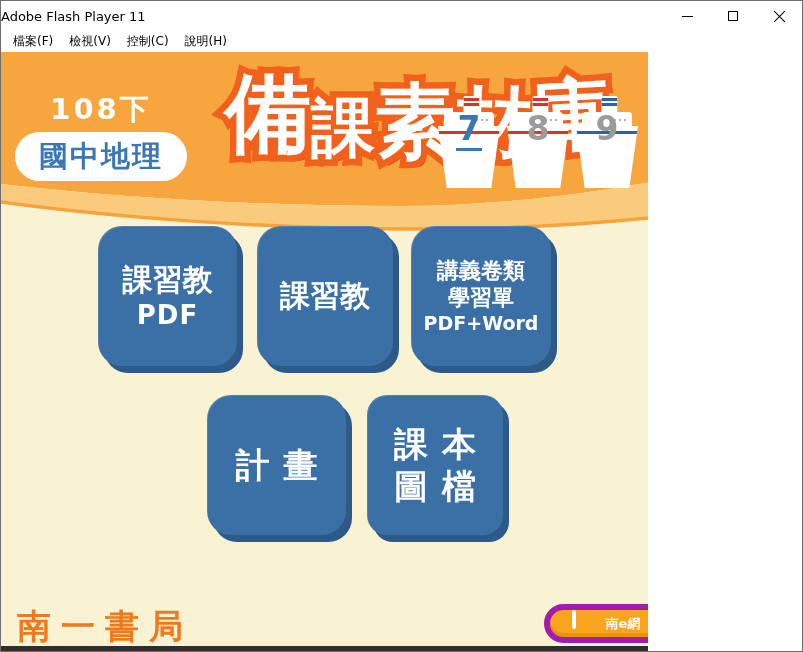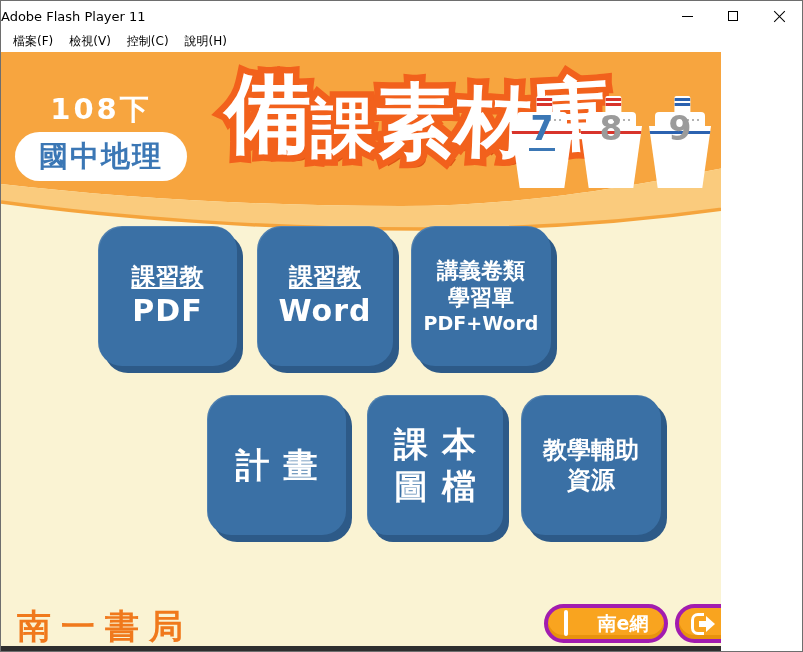--- a/index.html
+++ b/index.html
@@ -21,21 +21,21 @@
   .glyph-close { position:relative; width:13px; height:13px; }
   .glyph-close i { position:absolute; left:-1px; top:6px; width:15px; height:1px; background:#000; display:block; }
   .glyph-close i:first-child { transform:rotate(45deg); }
   .glyph-close i:last-child  { transform:rotate(-45deg); }
 
   
   .menubar { height:21px; background:#fff; display:flex; align-items:center; padding-left:4px; }
   .menu-item { font-size:12px; color:#000; padding:2px 8px; }
 
   
-  .stage { position:relative; width:720px; height:599px; background:#FAF3D3; overflow:hidden; }
+  .stage { position:relative; width:647px; height:599px; background:#FAF3D3; overflow:hidden; }
 
   .header-wave { position:absolute; top:0; left:0; }
 
   
   .semester { position:absolute; top:38px; left:14px; width:172px; text-align:center;
     color:#fff; font-size:29px; font-weight:bold; letter-spacing:3px; }
   .subject-badge { position:absolute; top:80px; left:14px; width:172px; height:49px;
     background:#fff; border-radius:25px; display:flex; align-items:center; justify-content:center;
     color:#3B77B5; font-size:29px; font-weight:bold; letter-spacing:2px; }
 
@@ -73,35 +73,35 @@
     box-shadow:6px 7px 0 #2D5A88, inset 1px 1px 0 rgba(255,255,255,0.12);
     display:flex; flex-direction:column; align-items:center; justify-content:center;
     color:#fff; font-weight:bold; text-align:center; cursor:pointer; }
   .big-btn span { display:block; line-height:1.25; }
   .bb1 { top:174px; left:97px;  width:139px; height:140px; }
   .bb2 { top:174px; left:256px; width:136px; height:140px; }
   .bb3 { top:174px; left:410px; width:140px; height:140px; }
   .bb4 { top:343px; left:206px; width:139px; height:140px; }
   .bb5 { top:343px; left:366px; width:136px; height:140px;border-radius:20px; }
   .bb6 { top:343px; left:520px; width:140px; height:140px; }
-  .fz26 { font-size:24px;text-decoration:underline; }
-  .fz30 { font-size:30px; letter-spacing:1px; }
+  .fz26 { font-size:30px; }
+  .fz30 { font-size:26px; letter-spacing:1px; }
   .fz22 { font-size:22px; }
   .fz19 { font-size:19px; }
   .fz24 { font-size:24px; }
   .fz34 { font-size:34px; }
   .spread { letter-spacing:14px; margin-right:-14px; }
 
   
   .logo { position:absolute; left:16px; top:552px; color:#F0791C; font-size:34px; font-weight:bold;
     font-family:"DejaVu Serif", serif; letter-spacing:10px; }
   .pill-btn { position:absolute; top:552px; height:39px; border-radius:20px; background:#F9A41F;
-    border:4px solid #a21caf; box-shadow:inset 0 -4px 0 #E8920D;
+    border:6px solid #a21caf; box-shadow:inset 0 -4px 0 #E8920D;
     display:flex; align-items:center; justify-content:center; gap:8px;
-    color:#fff; font-size:19px; font-weight:bold; cursor:pointer; }
+    color:#fff; font-size:13px; font-weight:bold; cursor:pointer; }
   .btn-nane { left:543px; width:124px; }
   .btn-exit { left:674px; width:117px; letter-spacing:2px; }
 
   .icon-monitor { position:relative; width:26px; height:24px; }
   .icon-monitor .screen { width:24px; height:16px; border:2px solid #fff; border-radius:3px; }
   .icon-monitor .stand { width:10px; height:3px; background:#fff; margin:2px auto 0; }
   .icon-monitor .base  { width:14px; height:2px; background:#fff; margin:0 auto; }
 
   .icon-exit { position:relative; width:26px; height:24px; }
   .icon-exit .bracket { position:absolute; left:0; top:1px; width:13px; height:22px;
@@ -221,37 +221,32 @@
         <span class="num">9</span>
       </div>
     </div>
 
     <div class="big-btn bb1">
       <span class="fz26">課習教</span>
       <span class="fz30">PDF</span>
     </div>
     <div class="big-btn bb2">
       <span class="fz26">課習教</span>
-      <span class="fz30">Word</span>
     </div>
     <div class="big-btn bb3">
       <span class="fz22">講義卷類</span>
       <span class="fz22">學習單</span>
       <span class="fz19">PDF+Word</span>
     </div>
     <div class="big-btn bb4">
       <span class="fz34 spread">計畫</span>
     </div>
     <div class="big-btn bb5">
       <span class="fz34 spread">課本</span>
       <span class="fz34 spread">圖檔</span>
-    </div>
-    <div class="big-btn bb6">
-      <span class="fz24">教學輔助</span>
-      <span class="fz24">資源</span>
     </div>
 
     <div class="logo">南一書局</div>
 
     <div class="pill-btn btn-nane">
       <span class="icon-monitor">
         <span class="screen"></span><span class="stand"></span><span class="base"></span>
       </span>
       <span>南e網</span>
     </div>

